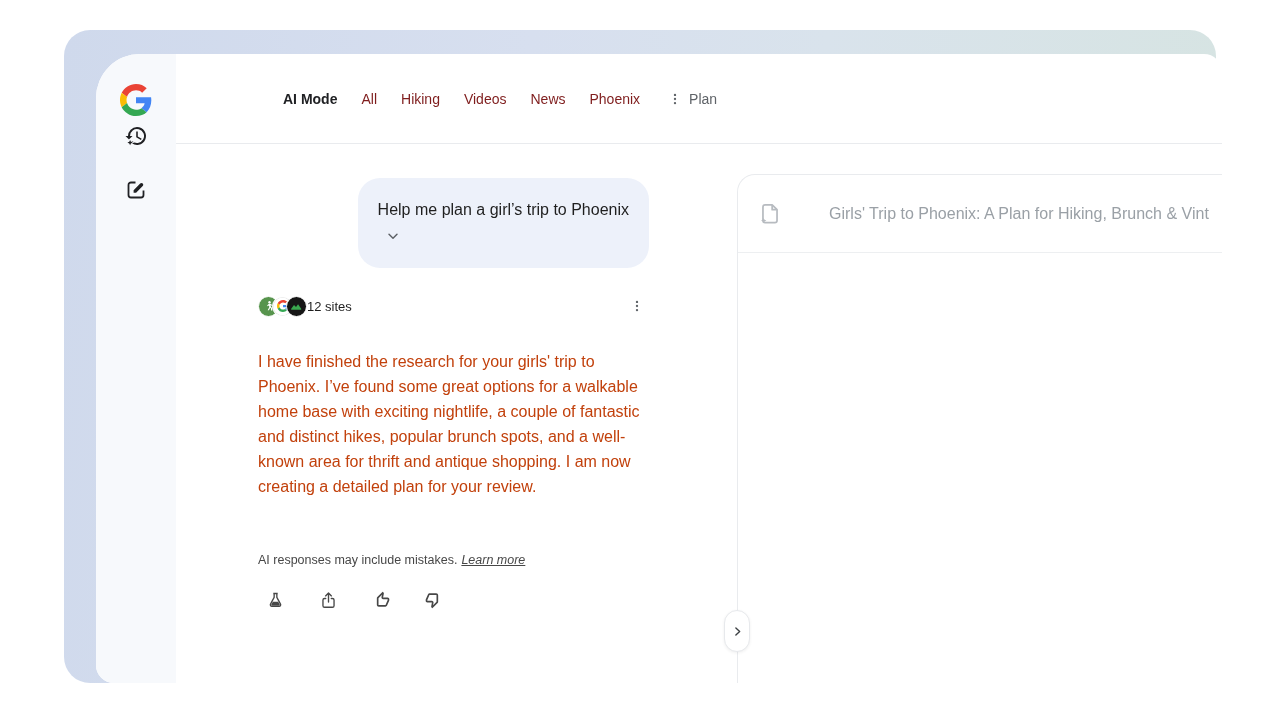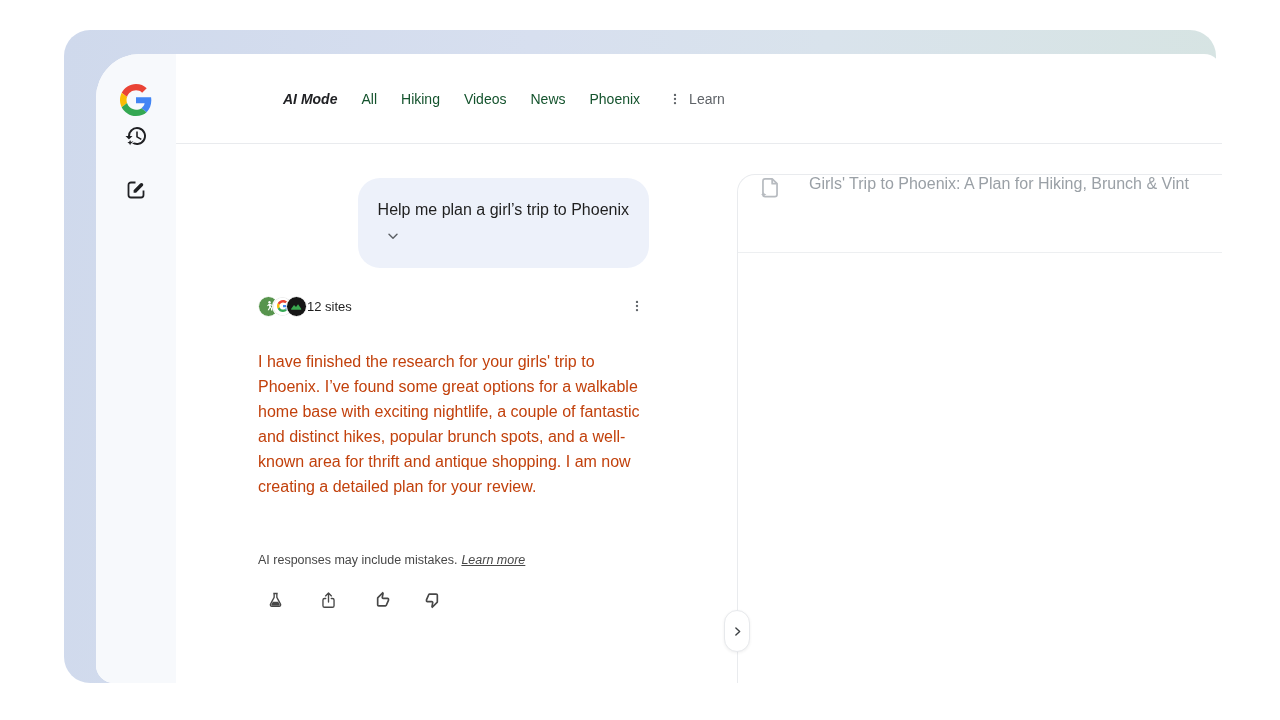--- a/index.html
+++ b/index.html
@@ -23,22 +23,22 @@
   .logo-btn { margin-top:30px; width:32px; height:32px; border:none; background:transparent; cursor:pointer; }
   .side-btn { width:40px; height:40px; border:none; background:transparent; border-radius:50%;
               display:flex; align-items:center; justify-content:center; cursor:pointer; }
   .side-btn:first-of-type { margin-top:60px; }
   .side-btn + .side-btn { margin-top:14px; }
 
   
   .main { flex:1; display:flex; flex-direction:column; min-width:0; }
   .topnav { height:90px; display:flex; align-items:center; padding-left:107px;
             border-bottom:1px solid #e9ebee; gap:24px; flex-shrink:0; }
-  .tab { font-size:14px; color:#14532d; background:none; border:none; cursor:pointer; white-space:nowrap; }
-  .tab.active { color:#202124; font-weight:700;font-style:italic; }
+  .tab { font-size:14px; color:#7f1d1d; background:none; border:none; cursor:pointer; white-space:nowrap; }
+  .tab.active { color:#202124; font-weight:700; }
   .more-group { display:flex; align-items:center; gap:7px; color:#5f6368; font-size:14px;
                 background:none; border:none; cursor:pointer; margin-left:4px; }
 
   .content-row { flex:1; display:flex; position:relative; min-height:0; }
 
   
   .chat-col { width:561px; flex-shrink:0; display:flex; flex-direction:column;
               padding:0 88px 0 82px; }
   .bubble { align-self:flex-end; margin-top:34px; background:#edf1fa; border-radius:22px;
             padding:19px 20px; font-size:16px; line-height:26px; color:#1f1f1f; cursor:pointer; }
@@ -62,21 +62,21 @@
   .disclaimer a { color:#474747; text-decoration:underline; cursor:pointer; margin-left:4px;font-style:italic; }
 
   .actions { margin-top:22px; display:flex; align-items:center; gap:31px; margin-left:6px; }
   .act-btn { background:none; border:none; cursor:pointer; width:22px; height:22px;
              display:flex; align-items:center; justify-content:center; }
   .flip { transform:rotate(180deg); }
 
   
   .panel { flex:1; margin-top:30px; border-left:1px solid #e9ebee; border-top:1px solid #e9ebee;
            border-top-left-radius:18px; min-width:0; background:#ffffff; }
-  .panel-header { height:78px; display:flex; align-items:flex-start; gap:26px; padding-left:19px;
+  .panel-header { height:78px; display:flex; align-items:center; gap:46px; padding-left:19px;
                   border-bottom:1px solid #edeff1; cursor:pointer; }
   .panel-title { font-size:16px; color:#9aa0a6; white-space:nowrap; overflow:hidden; }
 
   
   .pill { position:absolute; left:628px; top:556px; width:26px; height:42px;
           background:#ffffff; border:1px solid #e7e9ec; border-radius:13px;
           box-shadow:0 1px 3px rgba(60,64,67,.08); cursor:pointer;
           display:flex; align-items:center; justify-content:center; z-index:5; }
 
   .hidden-defs { position:absolute; width:0; height:0; overflow:hidden; }
@@ -131,21 +131,21 @@
         <button class="tab">Hiking</button>
         <button class="tab">Videos</button>
         <button class="tab">News</button>
         <button class="tab">Phoenix</button>
         <button class="more-group">
           <svg width="14" height="14" viewBox="0 0 24 24">
             <circle cx="12" cy="5" r="2" fill="#5f6368"></circle>
               <circle cx="12" cy="12" r="2" fill="#5f6368"></circle>
               <circle cx="12" cy="19" r="2" fill="#5f6368"></circle>
           </svg>
-          <span>Learn</span>
+          <span>Plan</span>
         </button>
       </header>
 
       <div class="content-row">
 
         <section class="chat-col">
 
           <div class="bubble">
             <span>Help me plan a girl’s trip to Phoenix</span><br>
             <svg class="chev" width="16" height="16" viewBox="0 0 24 24" fill="none" stroke="#5f6368" stroke-width="2.2" stroke-linecap="round" stroke-linejoin="round">

